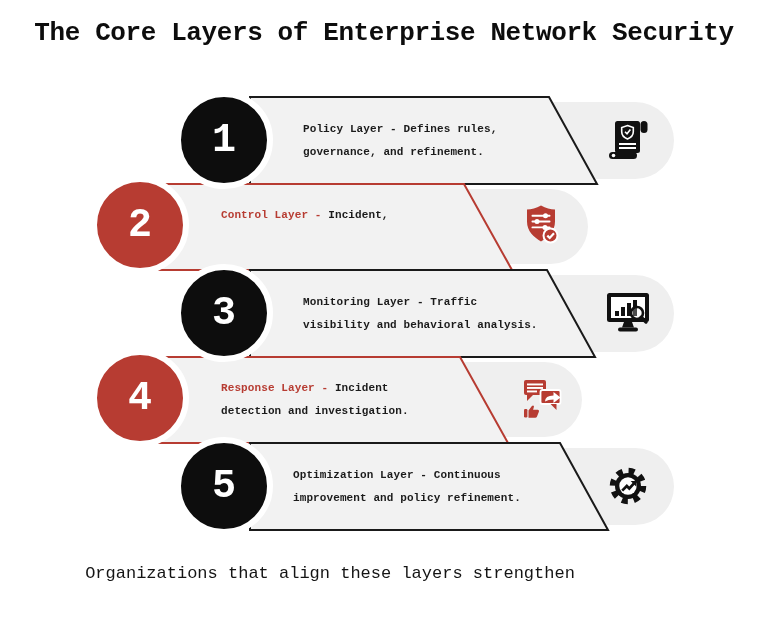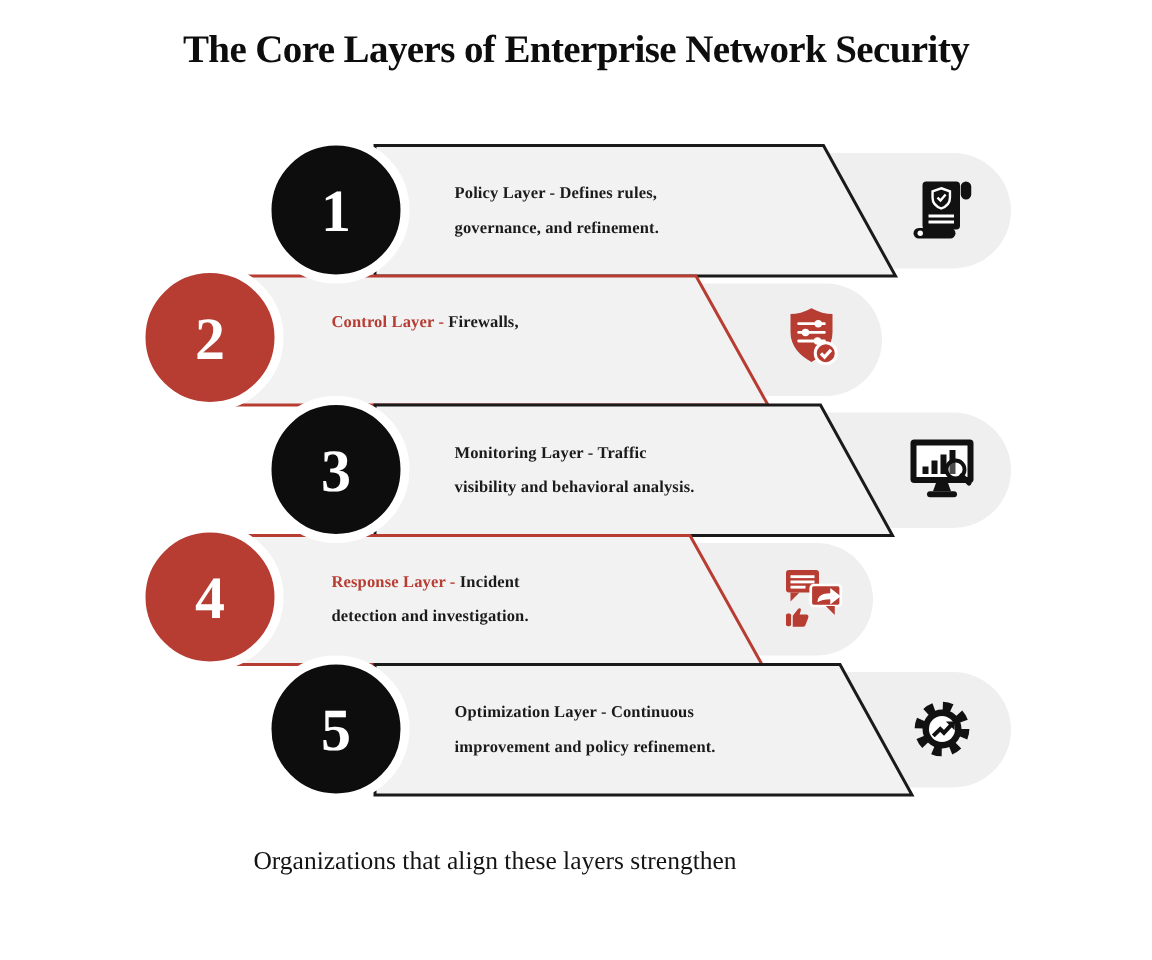--- a/index.html
+++ b/index.html
@@ -1,17 +1,17 @@
 <!DOCTYPE html>
 <html><head>
 <meta charset="utf-8">
 <style>
   html,body{margin:0;padding:0;background:#ffffff;}
   #canvas{position:relative;width:768px;height:640px;background:#ffffff;overflow:hidden;
-          font-family:Liberation Serif, serif;}
+          font-family:Liberation Mono, monospace;}
   .shapes{position:absolute;left:0;top:0;}
   .fill-banner{fill:#f2f2f2;}
   .fill-pill{fill:#efefef;}
   .stroke-ink{stroke:#1a1a1a;stroke-width:2;}
   .stroke-red{stroke:#b73c32;stroke-width:2;}
   .fill-red{fill:#b73c32;}
   .fill-ink{fill:#111111;}
   .fill-white{fill:#ffffff;}
   .page-title{position:absolute;left:0;top:18px;width:768px;text-align:center;
               font-size:26px;font-weight:bold;letter-spacing:-0.4px;color:#0d0d0d;}
@@ -64,31 +64,31 @@
     </div>
   <div class="badge black" style="left:175px;top:437px">
       <span>5</span>
     </div>
 
   <div class="row-text" style="left:303px;top:118px">
     <div><span class="layer-name ink">Policy Layer -</span><span> Defines rules,</span></div>
     <div>governance, and refinement.</div>
   </div>
   <div class="row-text" style="left:221px;top:204px">
-    <div><span class="layer-name red">Control Layer -</span><span> Firewalls,</span></div>
+    <div><span class="layer-name red">Control Layer -</span><span> Incident,</span></div>
   </div>
   <div class="row-text" style="left:303px;top:291px">
     <div><span class="layer-name ink">Monitoring Layer -</span><span> Traffic</span></div>
     <div>visibility and behavioral analysis.</div>
   </div>
   <div class="row-text" style="left:221px;top:377px">
     <div><span class="layer-name red">Response Layer -</span><span> Incident</span></div>
     <div>detection and investigation.</div>
   </div>
-  <div class="row-text" style="left:303px;top:464px">
+  <div class="row-text" style="left:293px;top:464px">
     <div><span class="layer-name ink">Optimization Layer -</span><span> Continuous</span></div>
     <div>improvement and policy refinement.</div>
   </div>
 
   <div class="icon-box" style="left:603px;top:116px">
     <svg width="48" height="48" viewBox="0 0 48 48">
       <rect class="fill-ink" x="12" y="5" width="25" height="32" rx="2.5"></rect>
       <rect class="fill-ink" x="37.5" y="5" width="7" height="12" rx="3.5"></rect>
       <rect class="fill-ink" x="6" y="36" width="28" height="7" rx="3.5"></rect>
       <circle class="fill-white" cx="10.5" cy="39.5" r="1.8"></circle>

